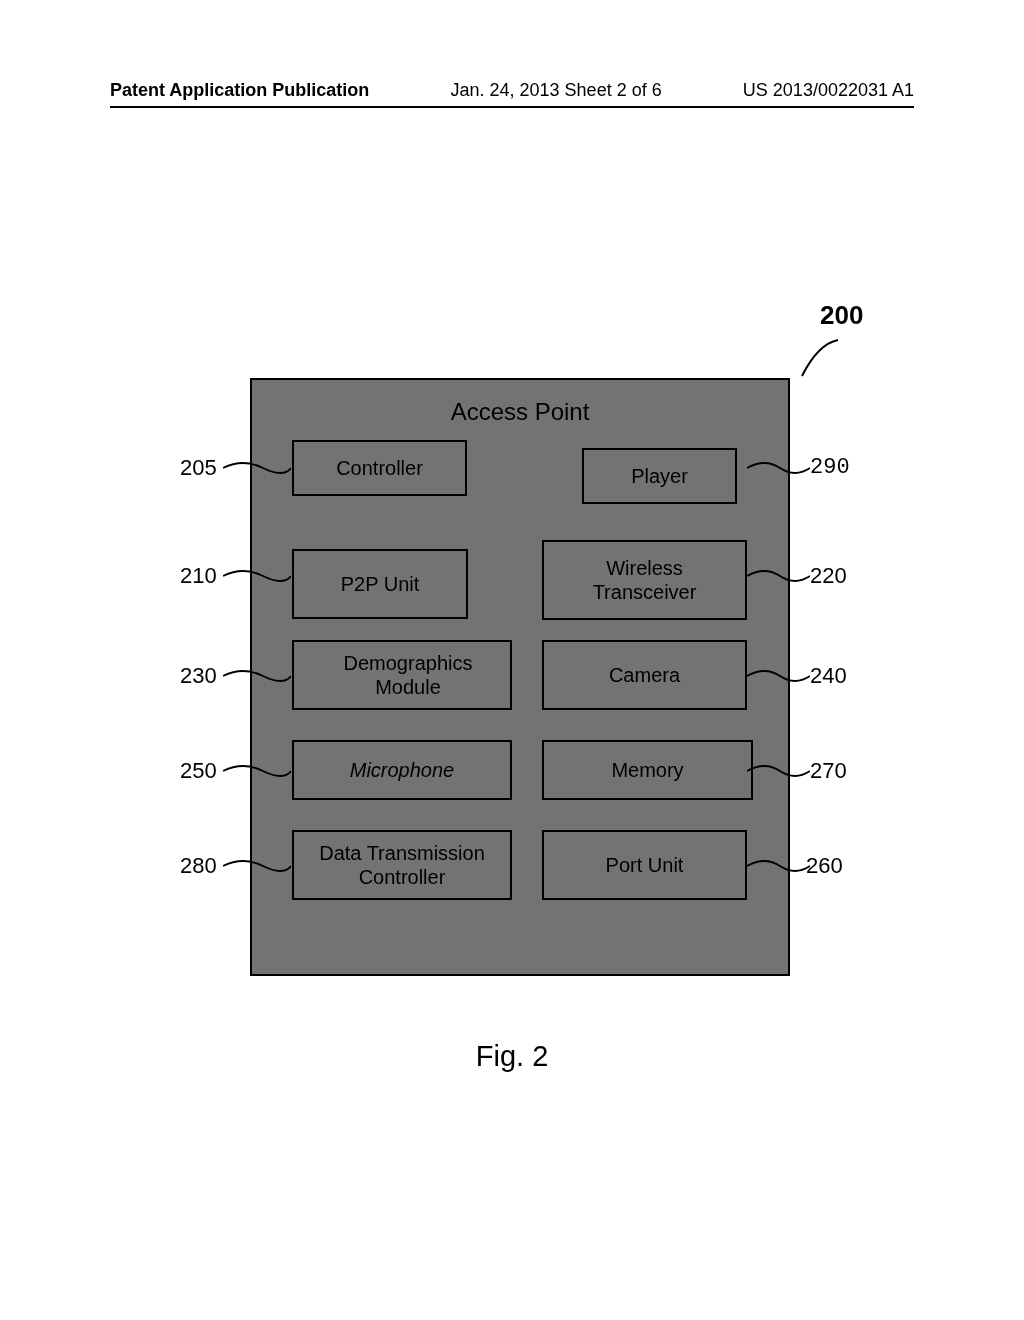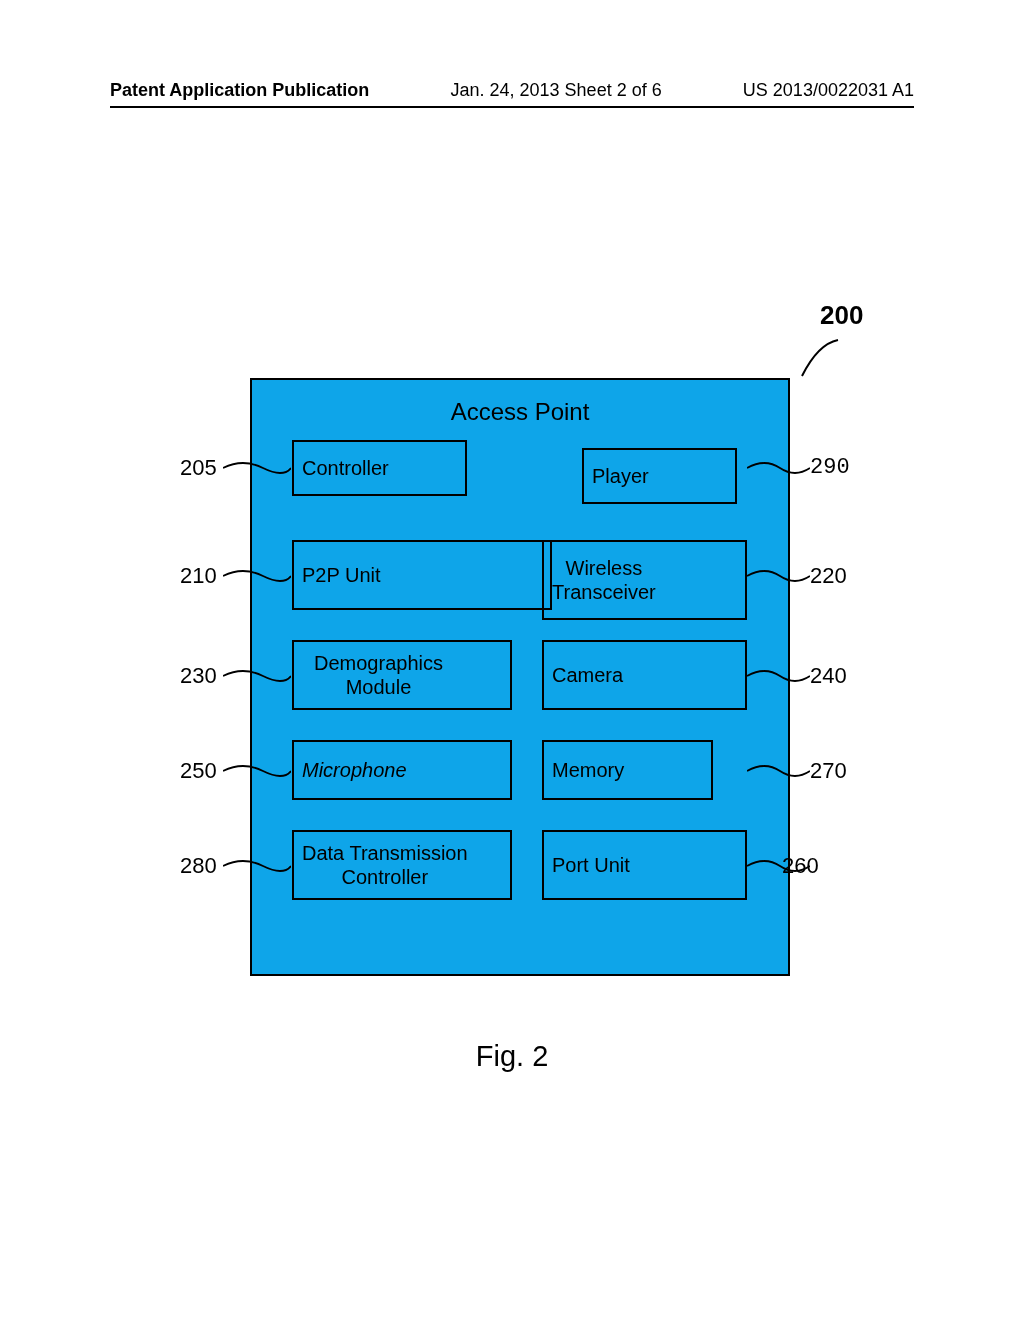--- a/index.html
+++ b/index.html
@@ -54,54 +54,55 @@
     height: 40px;
   }
 
   .main-box {
     position: absolute;
     top: 78px;
     left: 250px;
     width: 540px;
     height: 598px;
     border: 2px solid #000;
-    background: #0ea5e9;
+    background: #737373;
   }
   .main-title {
     position: absolute;
     top: 18px;
     left: 0;
     right: 0;
     text-align: center;
     font-size: 24px;
   }
 
   .comp-box {
     position: absolute;
     border: 2px solid #000;
     display: flex;
     align-items: center;
+    justify-content: center;
     text-align: center;
     font-size: 20px;
     line-height: 1.2;
     padding: 4px 8px;
   }
 
   
   .box-controller { top: 60px;  left: 40px;  width: 175px; height: 56px; }
   .box-player     { top: 68px;  left: 330px; width: 155px; height: 56px; }
   
-  .box-p2p        { top: 160px; left: 40px;  width: 260px; height: 70px; }
+  .box-p2p        { top: 169px; left: 40px;  width: 176px; height: 70px; }
   .box-wireless   { top: 160px; left: 290px; width: 205px; height: 80px; }
   
   .box-demo       { top: 260px; left: 40px;  width: 220px; height: 70px; padding-left: 20px; }
   .box-camera     { top: 260px; left: 290px; width: 205px; height: 70px; }
   
   .box-mic        { top: 360px; left: 40px;  width: 220px; height: 60px; font-style: italic; }
-  .box-memory     { top: 360px; left: 290px; width: 171px; height: 60px; }
+  .box-memory     { top: 360px; left: 290px; width: 211px; height: 60px; }
   
   .box-dtc        { top: 450px; left: 40px;  width: 220px; height: 70px; }
   .box-port       { top: 450px; left: 290px; width: 205px; height: 70px; }
 
   .ref-label {
     position: absolute;
     font-size: 22px;
   }
   .lead {
     position: absolute;
@@ -113,21 +114,21 @@
   .l-210 { top: 263px; left: 180px; }
   .l-230 { top: 363px; left: 180px; }
   .l-250 { top: 458px; left: 180px; }
   .l-280 { top: 553px; left: 180px; }
 
   
   .r-290 { top: 155px; left: 810px; font-family: Liberation Mono, monospace; }
   .r-220 { top: 263px; left: 810px; }
   .r-240 { top: 363px; left: 810px; }
   .r-270 { top: 458px; left: 810px; }
-  .r-260 { top: 553px; left: 782px; }
+  .r-260 { top: 553px; left: 806px; }
 
   .lead-left  { left: 223px; width: 68px; height: 20px; }
   .lead-right { left: 747px; width: 63px; height: 20px; }
 
   .ll-205 { top: 158px; }
   .ll-210 { top: 266px; }
   .ll-230 { top: 366px; }
   .ll-250 { top: 461px; }
   .ll-280 { top: 556px; }
 

